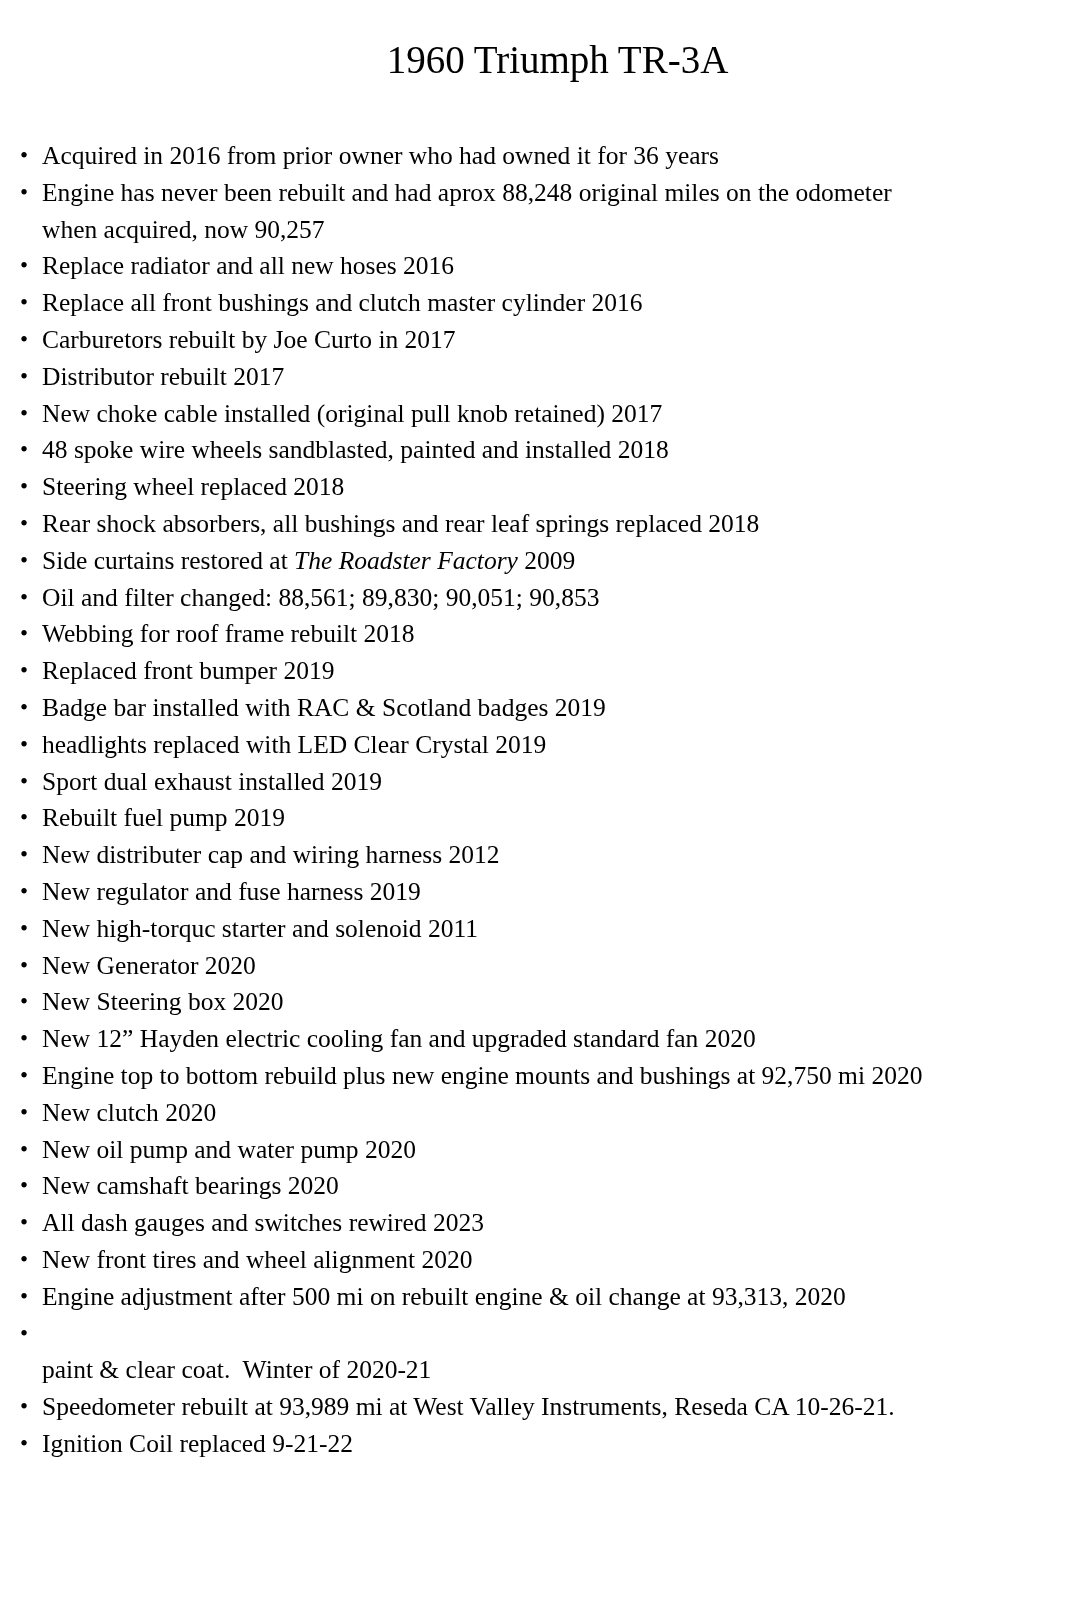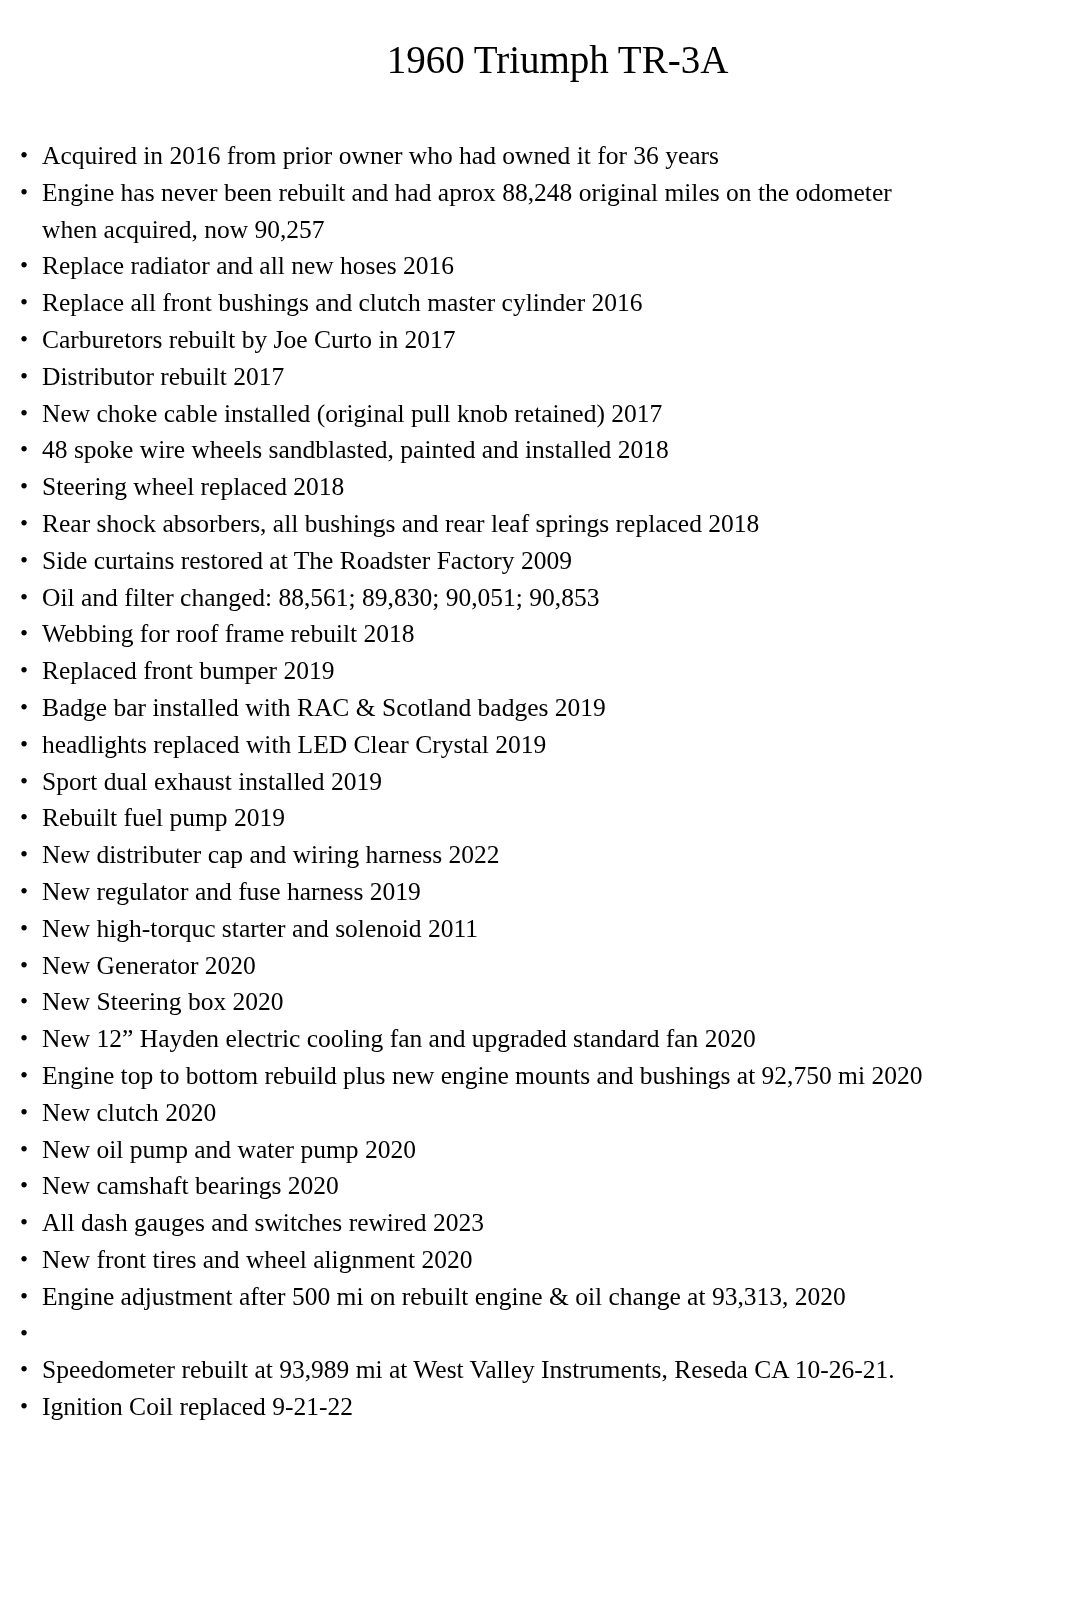--- a/index.html
+++ b/index.html
@@ -42,20 +42,21 @@
     content: "\2022";
     position: absolute;
     left: 20px;
     top: 0;
     font-size: 23px;
   }
   .service-list li.nowrap {
     white-space: nowrap;
   }
   .seg-italic {
+    font-style: italic;
     text-align: center;
   }
 </style>
 </head>
 <body>
 
 <div class="page">
   <h1 class="doc-title">1960 Triumph TR-3A</h1>
 
   <ul class="service-list">
@@ -70,30 +71,30 @@
       <li><span>Steering wheel replaced 2018</span></li>
       <li><span>Rear shock absorbers, all bushings and rear leaf springs replaced 2018</span></li>
       <li><span>Side curtains restored at </span><span class="seg-italic">The Roadster Factory</span><span> 2009</span></li>
       <li><span>Oil and filter changed: 88,561; 89,830; 90,051; 90,853</span></li>
       <li><span>Webbing for roof frame rebuilt 2018</span></li>
       <li><span>Replaced front bumper 2019</span></li>
       <li><span>Badge bar installed with RAC &amp; Scotland badges 2019</span></li>
       <li><span>headlights replaced with LED Clear Crystal 2019</span></li>
       <li><span>Sport dual exhaust installed 2019</span></li>
       <li><span>Rebuilt fuel pump 2019</span></li>
-      <li><span>New distributer cap and wiring harness 2022</span></li>
+      <li><span>New distributer cap and wiring harness 2012</span></li>
       <li><span>New regulator and fuse harness 2019</span></li>
       <li><span>New high-torquc starter and solenoid 2011</span></li>
       <li><span>New Generator 2020</span></li>
       <li><span>New Steering box 2020</span></li>
       <li><span>New 12” Hayden electric cooling fan and upgraded standard fan 2020</span></li>
       <li class="nowrap"><span>Engine top to bottom rebuild plus new engine mounts and bushings at 92,750 mi 2020</span></li>
       <li><span>New clutch 2020</span></li>
       <li><span>New oil pump and water pump 2020</span></li>
       <li><span>New camshaft bearings 2020</span></li>
       <li><span>All dash gauges and switches rewired 2023</span></li>
       <li><span>New front tires and wheel alignment 2020</span></li>
       <li><span>Engine adjustment after 500 mi on rebuilt engine &amp; oil change at 93,313, 2020</span></li>
-      <li><br></li>
+      <li><br><span>paint &amp; clear coat.&nbsp; Winter of 2020-21</span></li>
       <li><span>Speedometer rebuilt at 93,989 mi at West Valley Instruments, Reseda CA 10-26-21.</span></li>
       <li><span>Ignition Coil replaced 9-21-22</span></li>
     </ul>
 </div>
 
 </body></html>

